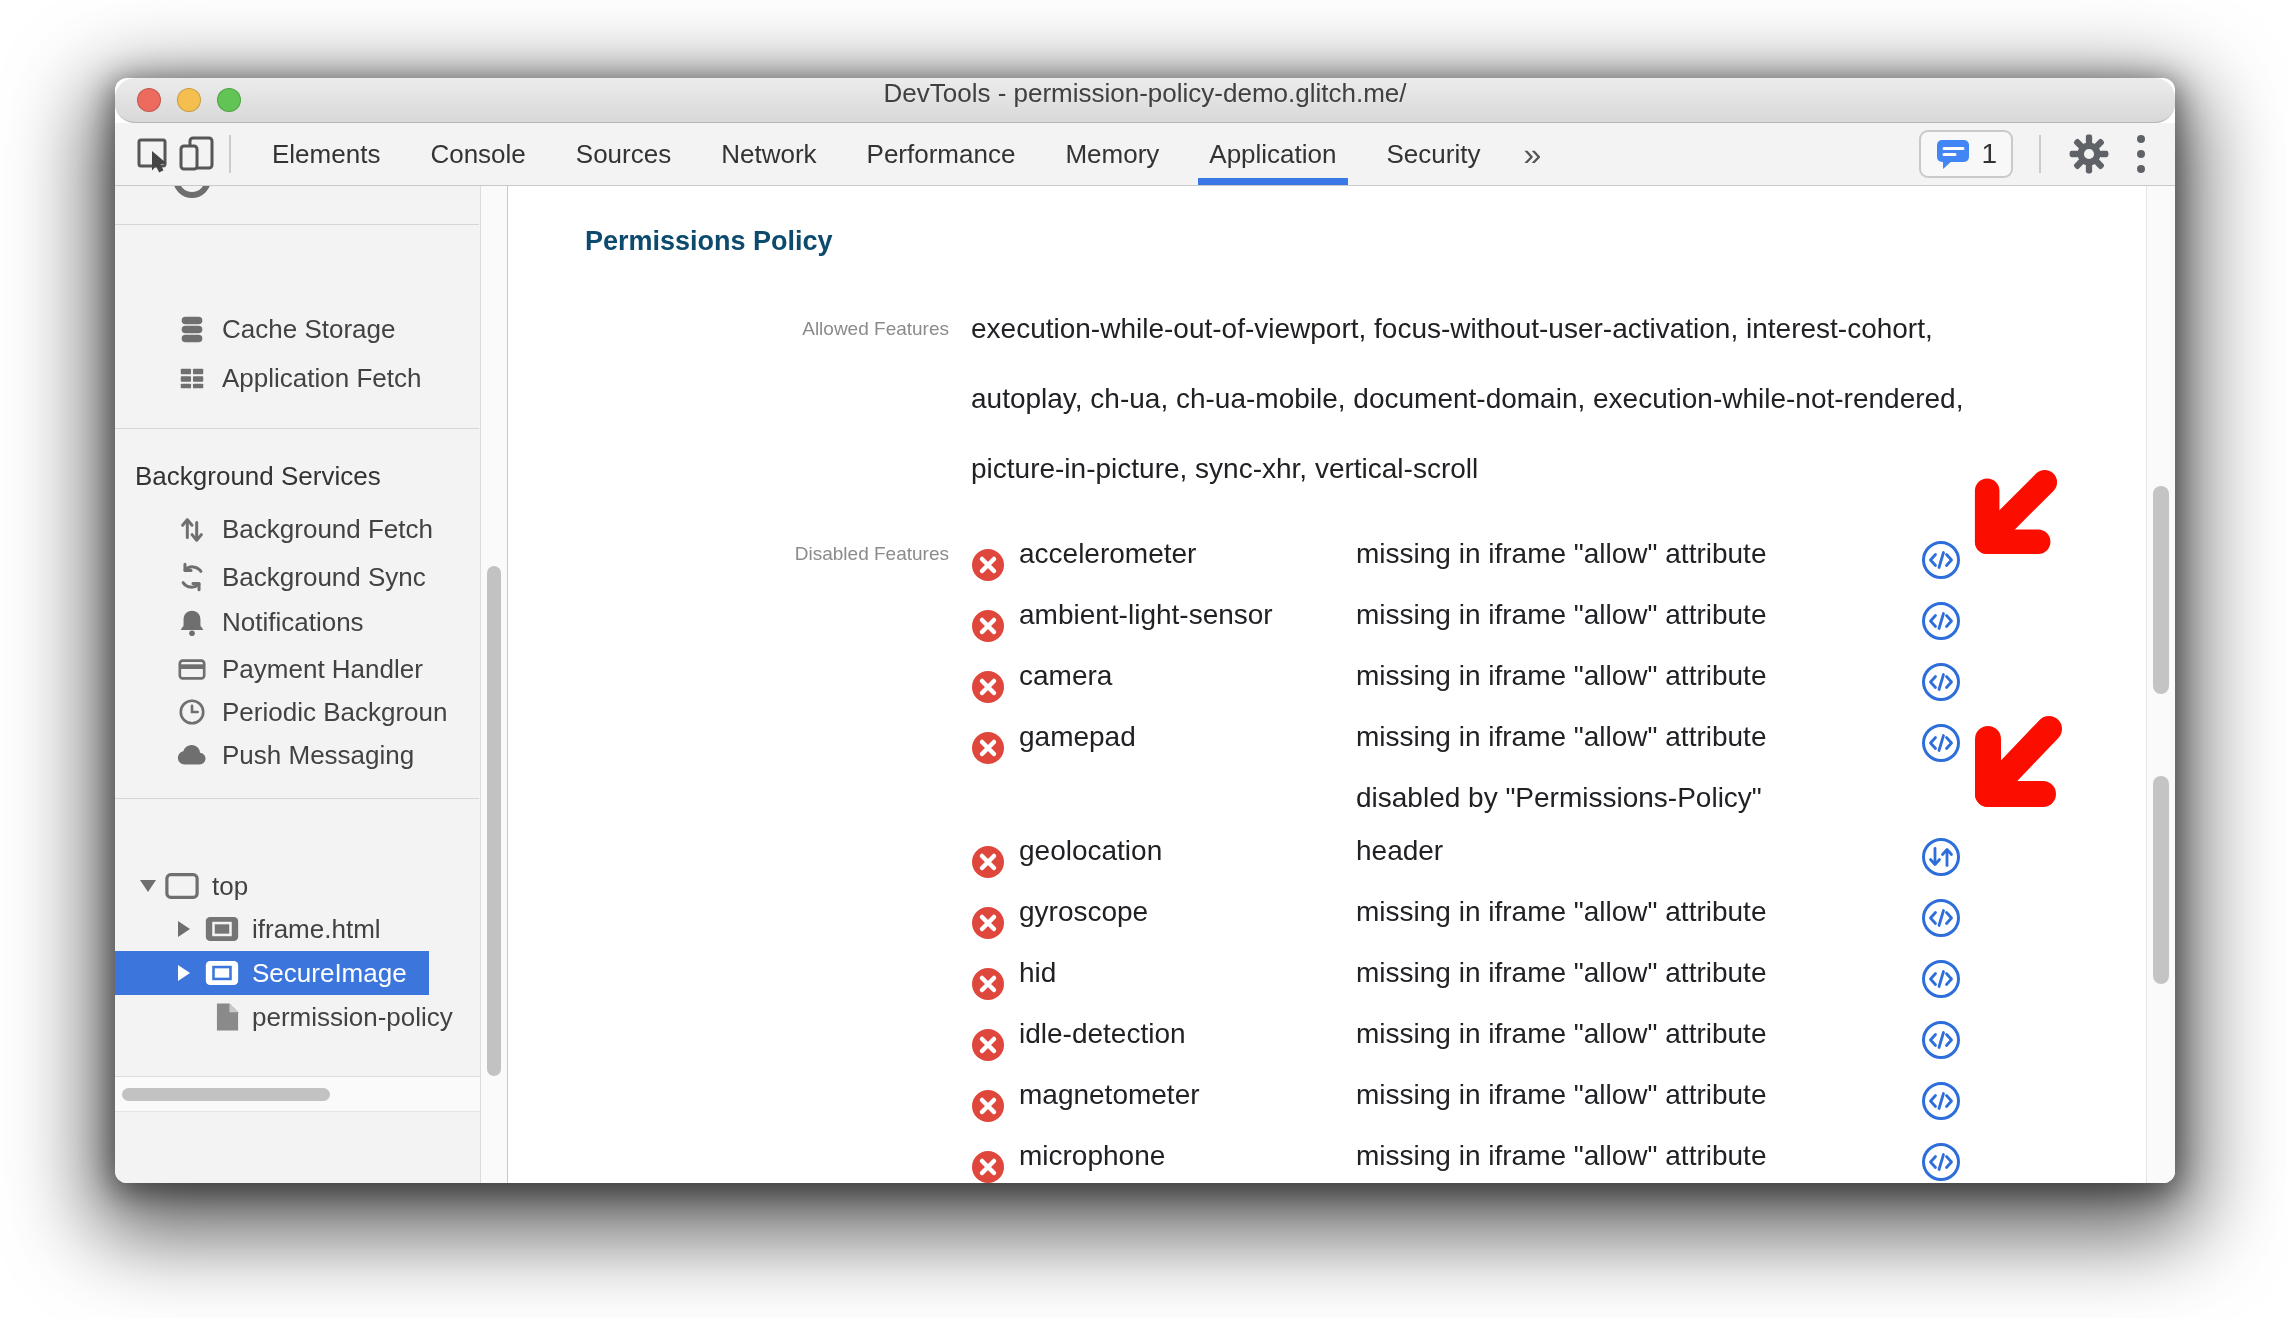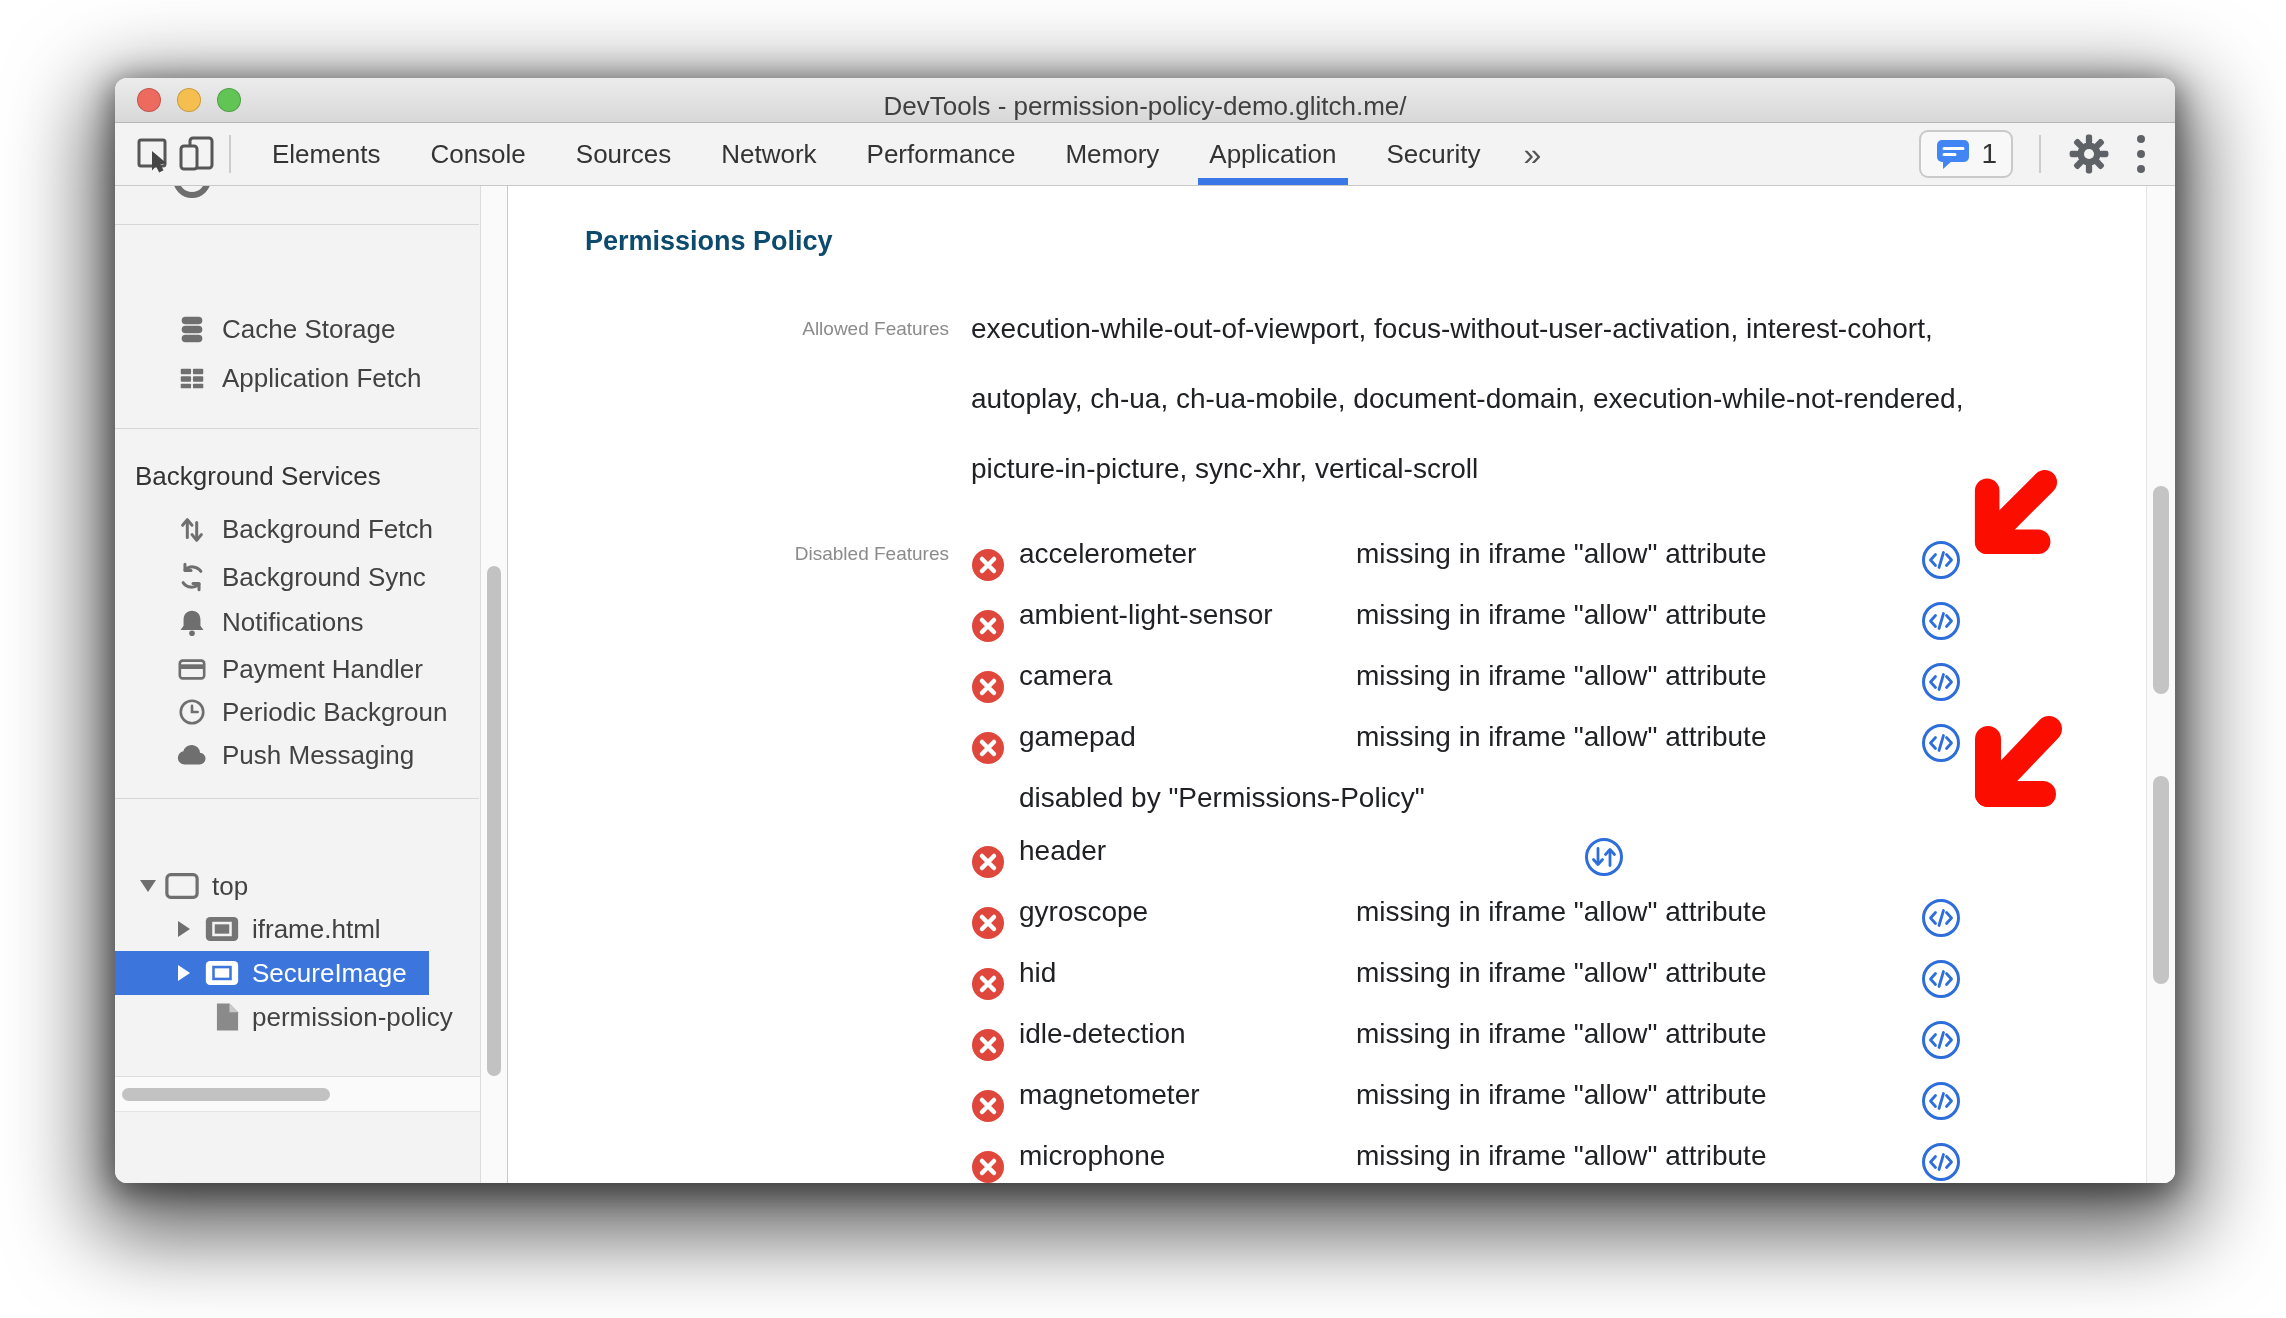--- a/index.html
+++ b/index.html
@@ -6,21 +6,21 @@
     font-family:"Liberation Sans","DejaVu Sans",sans-serif;-webkit-font-smoothing:antialiased;}
   .stage{position:relative;width:2286px;height:1318px;}
 
   
   .window{position:absolute;left:115px;top:78px;width:2060px;height:1105px;border-radius:12px;
     background:#fff;overflow:hidden;
     box-shadow:0 30px 85px 22px rgba(0,0,0,.62), 0 6px 30px 4px rgba(0,0,0,.45);}
 
   
   .titlebar{position:relative;height:44px;background:linear-gradient(#ececec,#d8d8d8);
-    border-bottom:1px solid #b6b6b6;display:flex;align-items:flex-end;justify-content:center;}
+    border-bottom:1px solid #b6b6b6;display:flex;align-items:flex-start;justify-content:center;border-radius:20px;}
   .tl-group{position:absolute;left:22px;top:0;height:100%;display:flex;align-items:center;gap:16px;}
   .tl{width:24px;height:24px;border-radius:50%;border:1px solid rgba(0,0,0,.18);box-sizing:border-box;}
   .tl.red{background:#ed6a5f;}.tl.yellow{background:#f5bf4f;}.tl.green{background:#61c454;}
   .win-title{font-size:26px;color:#404040;}
 
   
   .toolbar{position:relative;height:62px;background:#f3f3f3;border-bottom:1px solid #c9c9c9;
     display:flex;align-items:center;padding:0 20px 0 16px;}
   .tbtn{display:flex;align-items:center;justify-content:center;width:44px;height:44px;}
   .vsep{width:2px;height:38px;background:#ccc;margin:0 10px;}
@@ -392,20 +392,21 @@
                     <path d="M22.5 12.5 L18 27.5" stroke-width="2.8"></path>
                     <path d="M25.5 14.5 L30.5 20 L25.5 25.5" stroke-width="2.8"></path>
                   </svg></span>
             </div>
 
             <div class="featrow">
               <span class="xicon"><svg width="34" height="34" viewBox="0 0 34 34">
                     <circle cx="17" cy="17" r="16" fill="#df473c"></circle>
                     <path d="M11 11 L23 23 M23 11 L11 23" stroke="#fff" stroke-width="4.5" stroke-linecap="round"></path>
                   </svg></span>
+              <span class="fname">geolocation</span>
               <span class="freason">disabled by "Permissions-Policy" header</span>
               <span class="action"><svg width="40" height="40" viewBox="0 0 40 40" fill="none" stroke="#2e6edb" stroke-linecap="round" stroke-linejoin="round">
                     <circle cx="20" cy="20" r="17.5" stroke-width="3"></circle>
                     <path d="M14 11.5 V26.5" stroke-width="2.8"></path>
                     <path d="M9.5 22.5 L14 27.5 L18.5 22.5" stroke-width="2.8"></path>
                     <path d="M26 28.5 V13.5" stroke-width="2.8"></path>
                     <path d="M21.5 17.5 L26 12.5 L30.5 17.5" stroke-width="2.8"></path>
                   </svg></span>
             </div>
 

